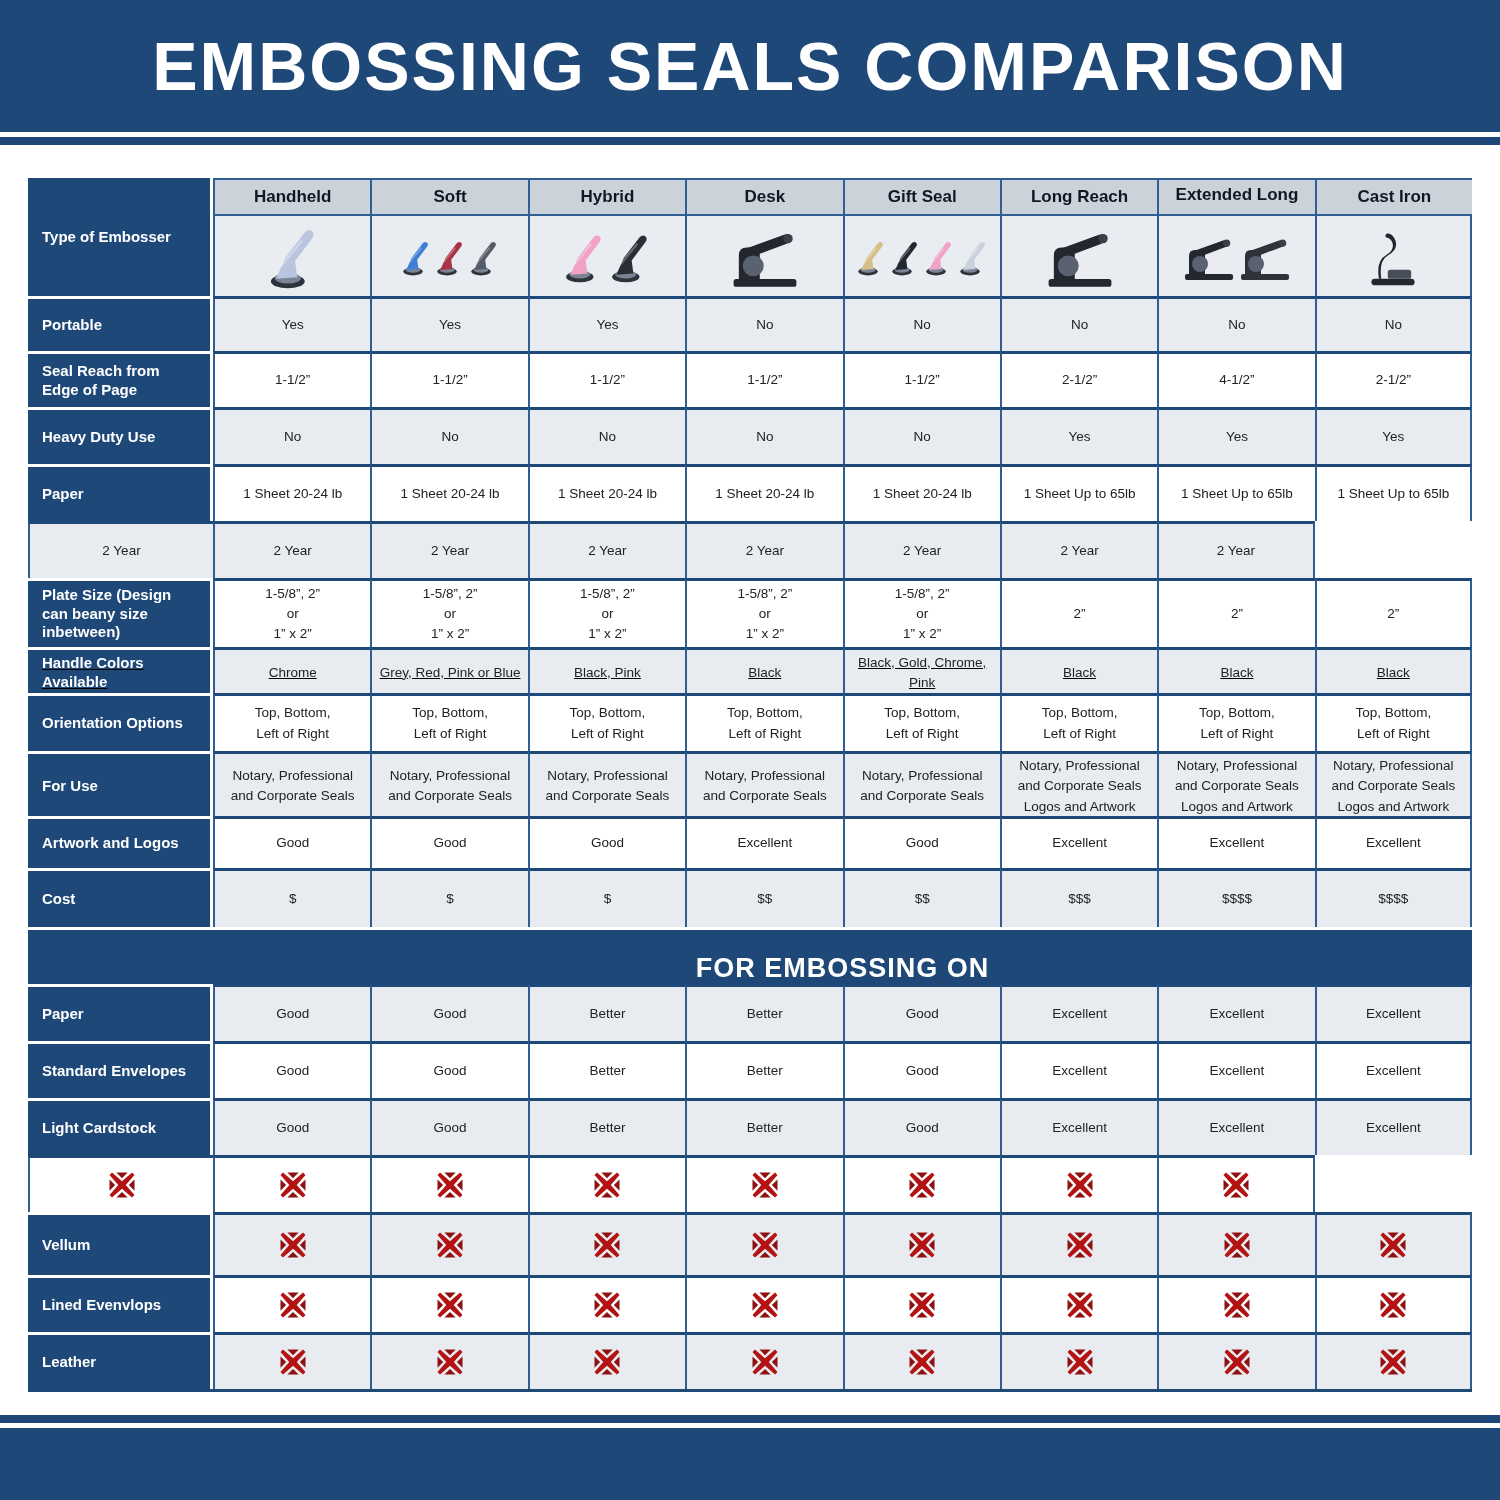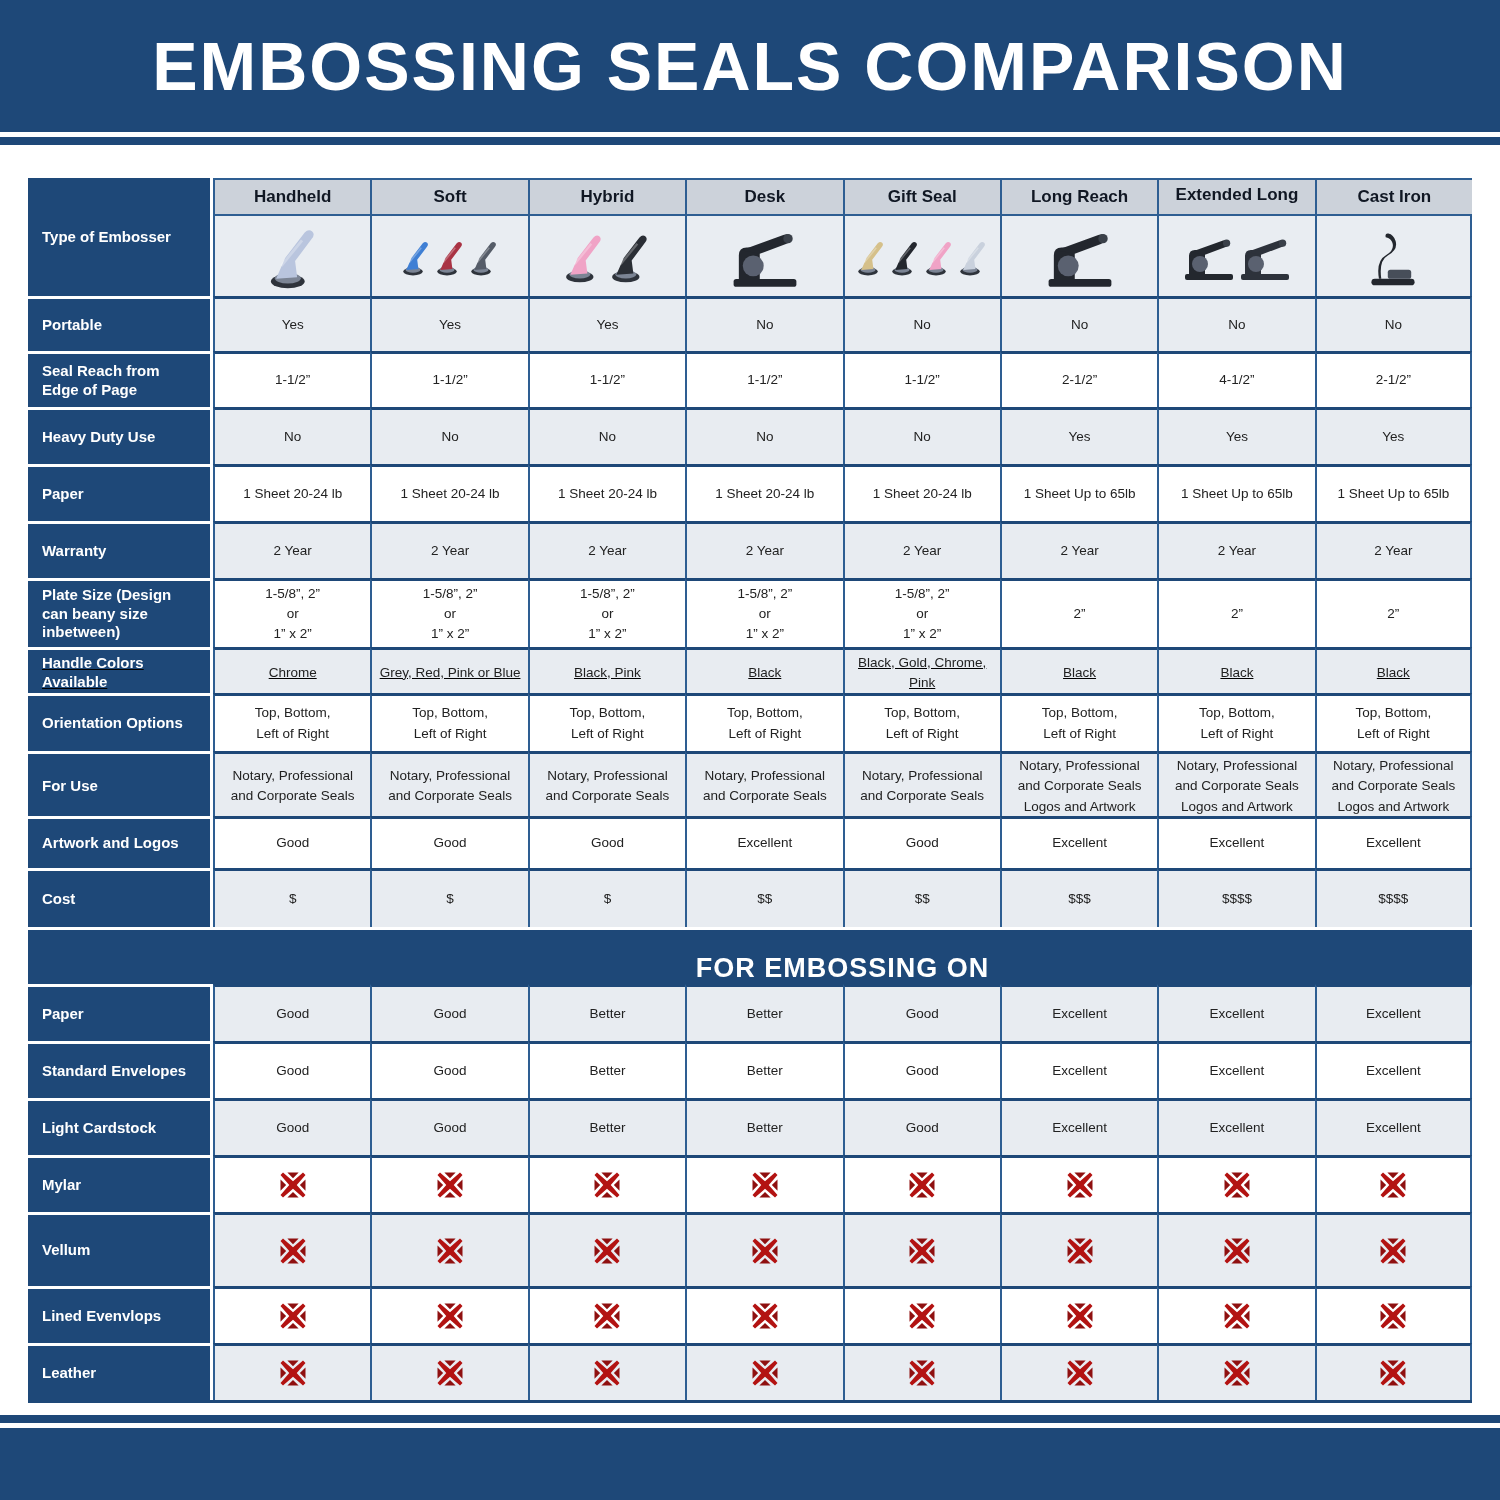--- a/index.html
+++ b/index.html
@@ -172,21 +172,20 @@
         <div class="cell">1 Sheet 20-24 lb</div>
         <div class="cell">1 Sheet 20-24 lb</div>
         <div class="cell">1 Sheet 20-24 lb</div>
         <div class="cell">1 Sheet 20-24 lb</div>
         <div class="cell">1 Sheet 20-24 lb</div>
         <div class="cell">1 Sheet Up to 65lb</div>
         <div class="cell">1 Sheet Up to 65lb</div>
         <div class="cell">1 Sheet Up to 65lb</div>
       </div>
       <div class="t-row bg-g" style="height: 57px;">
-        <div class="lbl">Warranty</div>
         <div class="cell">2 Year</div>
         <div class="cell">2 Year</div>
         <div class="cell">2 Year</div>
         <div class="cell">2 Year</div>
         <div class="cell">2 Year</div>
         <div class="cell">2 Year</div>
         <div class="cell">2 Year</div>
         <div class="cell">2 Year</div>
       </div>
       <div class="t-row bg-w" style="height: 69px;">
@@ -314,47 +313,46 @@
         <div class="cell">Good</div>
         <div class="cell">Good</div>
         <div class="cell">Better</div>
         <div class="cell">Better</div>
         <div class="cell">Good</div>
         <div class="cell">Excellent</div>
         <div class="cell">Excellent</div>
         <div class="cell">Excellent</div>
       </div>
       <div class="t-row bg-w" style="height: 57px;">
-        <div class="lbl">Mylar</div>
-        <div class="cell"><svg class="x-svg" width="30" height="30">
-            <use href="#sym-x" xlink:href="#sym-x"></use>
-          </svg></div>
-        <div class="cell"><svg class="x-svg" width="30" height="30">
-            <use href="#sym-x" xlink:href="#sym-x"></use>
-          </svg></div>
-        <div class="cell"><svg class="x-svg" width="30" height="30">
-            <use href="#sym-x" xlink:href="#sym-x"></use>
-          </svg></div>
-        <div class="cell"><svg class="x-svg" width="30" height="30">
-            <use href="#sym-x" xlink:href="#sym-x"></use>
-          </svg></div>
-        <div class="cell"><svg class="x-svg" width="30" height="30">
-            <use href="#sym-x" xlink:href="#sym-x"></use>
-          </svg></div>
-        <div class="cell"><svg class="x-svg" width="30" height="30">
-            <use href="#sym-x" xlink:href="#sym-x"></use>
-          </svg></div>
-        <div class="cell"><svg class="x-svg" width="30" height="30">
-            <use href="#sym-x" xlink:href="#sym-x"></use>
-          </svg></div>
-        <div class="cell"><svg class="x-svg" width="30" height="30">
-            <use href="#sym-x" xlink:href="#sym-x"></use>
-          </svg></div>
-      </div>
-      <div class="t-row bg-g" style="height: 74px;">
+        <div class="cell"><svg class="x-svg" width="30" height="30">
+            <use href="#sym-x" xlink:href="#sym-x"></use>
+          </svg></div>
+        <div class="cell"><svg class="x-svg" width="30" height="30">
+            <use href="#sym-x" xlink:href="#sym-x"></use>
+          </svg></div>
+        <div class="cell"><svg class="x-svg" width="30" height="30">
+            <use href="#sym-x" xlink:href="#sym-x"></use>
+          </svg></div>
+        <div class="cell"><svg class="x-svg" width="30" height="30">
+            <use href="#sym-x" xlink:href="#sym-x"></use>
+          </svg></div>
+        <div class="cell"><svg class="x-svg" width="30" height="30">
+            <use href="#sym-x" xlink:href="#sym-x"></use>
+          </svg></div>
+        <div class="cell"><svg class="x-svg" width="30" height="30">
+            <use href="#sym-x" xlink:href="#sym-x"></use>
+          </svg></div>
+        <div class="cell"><svg class="x-svg" width="30" height="30">
+            <use href="#sym-x" xlink:href="#sym-x"></use>
+          </svg></div>
+        <div class="cell"><svg class="x-svg" width="30" height="30">
+            <use href="#sym-x" xlink:href="#sym-x"></use>
+          </svg></div>
+      </div>
+      <div class="t-row bg-g" style="height: 63px;">
         <div class="lbl">Vellum</div>
         <div class="cell"><svg class="x-svg" width="30" height="30">
             <use href="#sym-x" xlink:href="#sym-x"></use>
           </svg></div>
         <div class="cell"><svg class="x-svg" width="30" height="30">
             <use href="#sym-x" xlink:href="#sym-x"></use>
           </svg></div>
         <div class="cell"><svg class="x-svg" width="30" height="30">
             <use href="#sym-x" xlink:href="#sym-x"></use>
           </svg></div>

